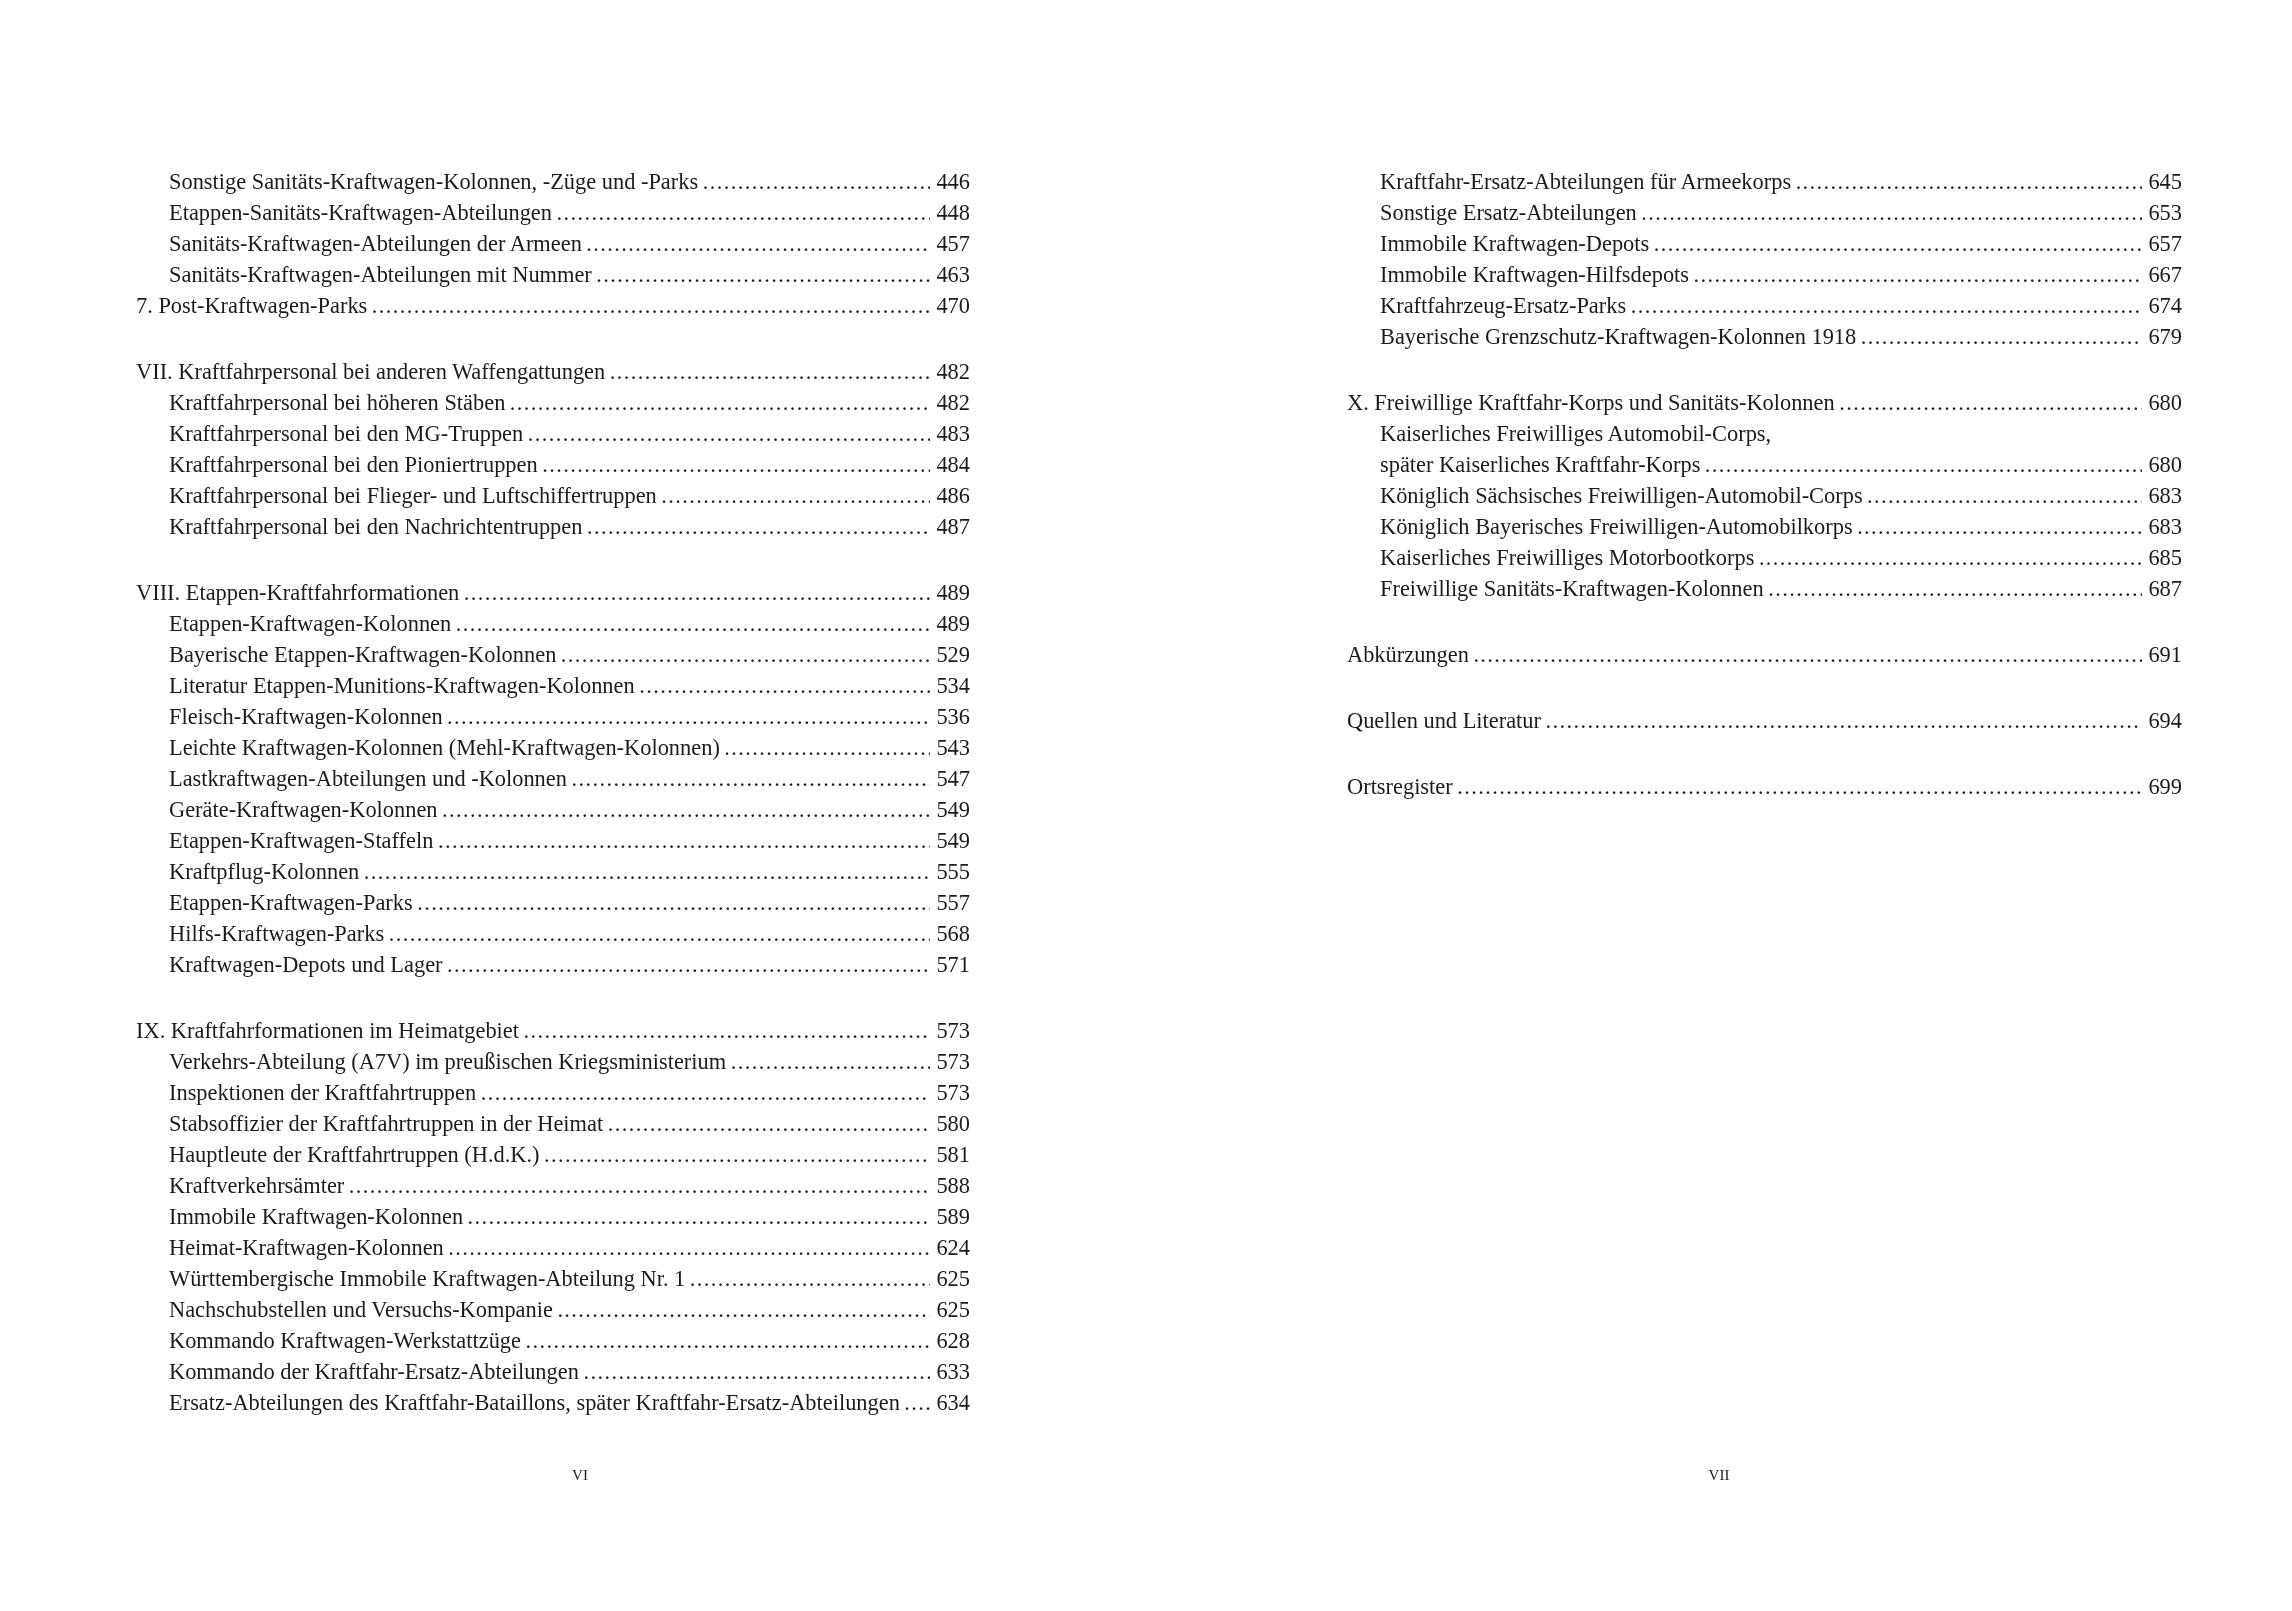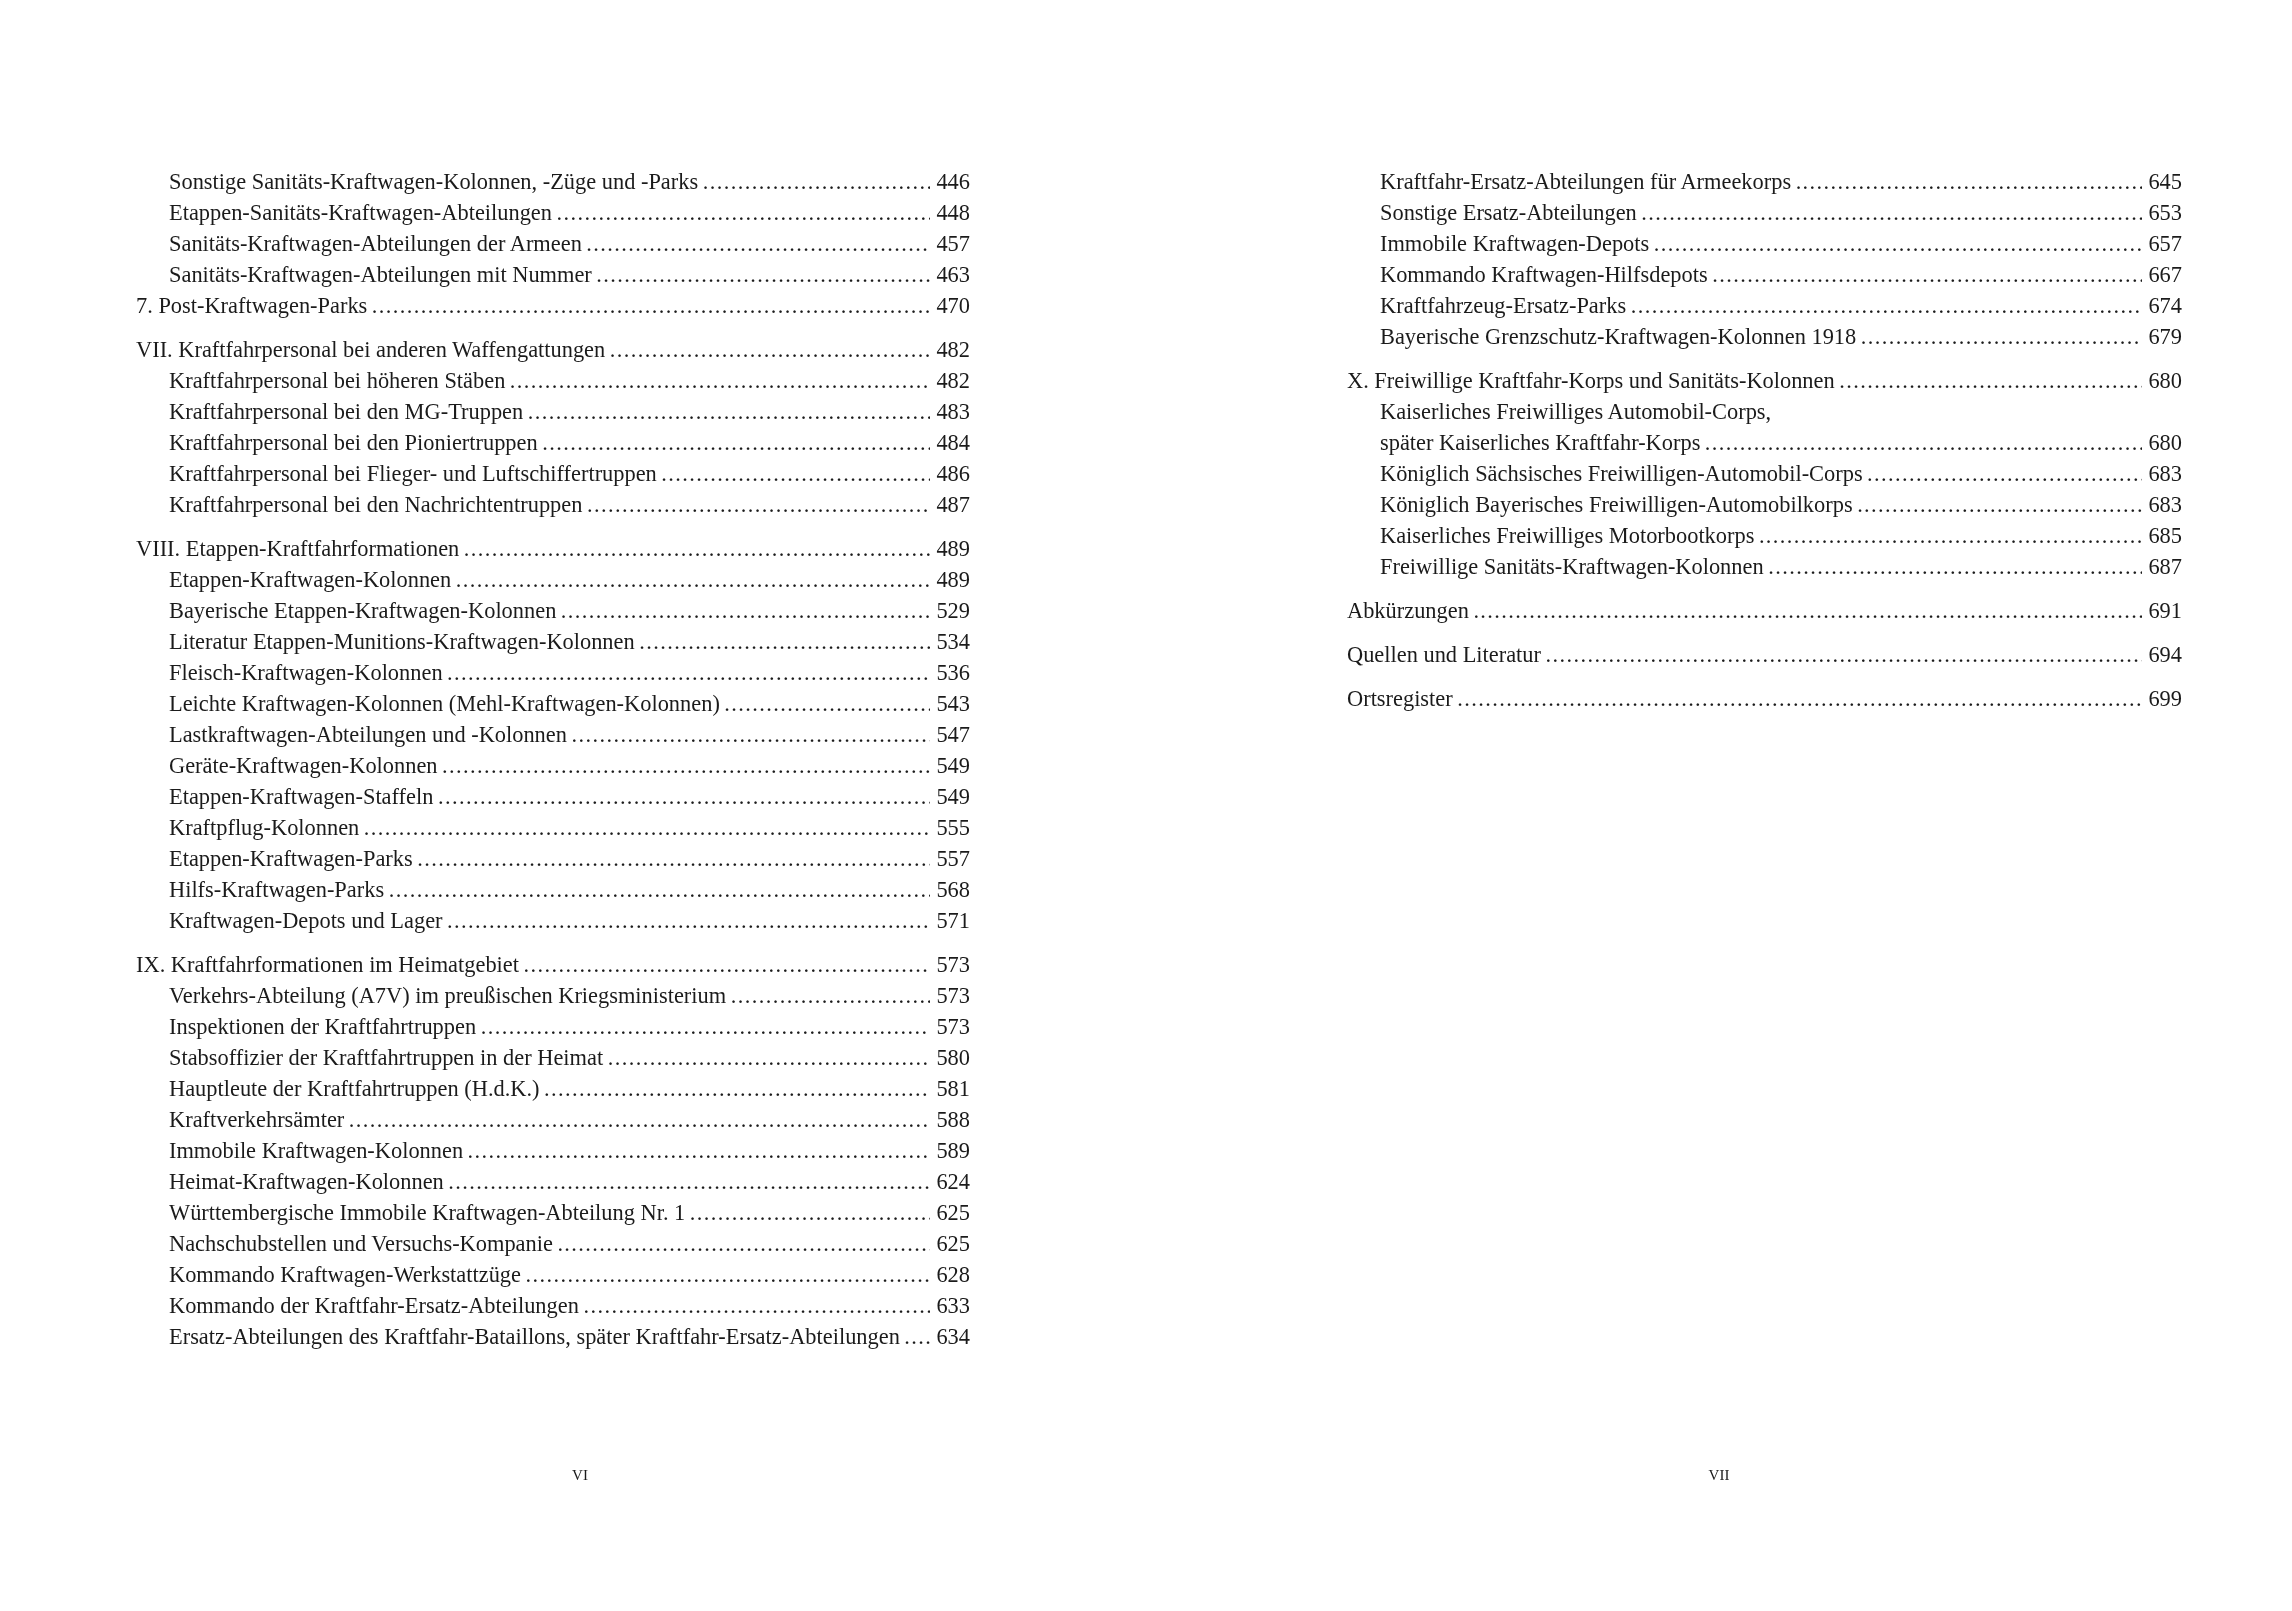--- a/index.html
+++ b/index.html
@@ -15,21 +15,21 @@
     font-family: "Liberation Serif", serif;
     color: #1b1b1b;
   }
   .page {
     position: absolute;
     top: 166px;
   }
   #page-0 { left: 136px; width: 834px; }
   #page-1 { left: 1347px; width: 835px; }
 
-  .group + .group { margin-top: 13px; }
+  .group + .group { margin-top: 35px; }
 
   .toc-line {
     display: flex;
     align-items: baseline;
     line-height: 31px;
     font-size: 22.4px;
     white-space: nowrap;
   }
   .toc-line.lvl1 { padding-left: 33px; text-align: center; }
 
@@ -275,21 +275,21 @@
           <span class="lbl">Sonstige Ersatz-Abteilungen</span>
           <span class="dots"></span>
           <span class="num">653</span>
         </div>
         <div class="toc-line lvl1">
           <span class="lbl">Immobile Kraftwagen-Depots</span>
           <span class="dots"></span>
           <span class="num">657</span>
         </div>
         <div class="toc-line lvl1">
-          <span class="lbl">Kommando Kraftwagen-Hilfsdepots</span>
+          <span class="lbl">Immobile Kraftwagen-Hilfsdepots</span>
           <span class="dots"></span>
           <span class="num">667</span>
         </div>
         <div class="toc-line lvl1">
           <span class="lbl">Kraftfahrzeug-Ersatz-Parks</span>
           <span class="dots"></span>
           <span class="num">674</span>
         </div>
         <div class="toc-line lvl1">
           <span class="lbl">Bayerische Grenzschutz-Kraftwagen-Kolonnen 1918</span>

